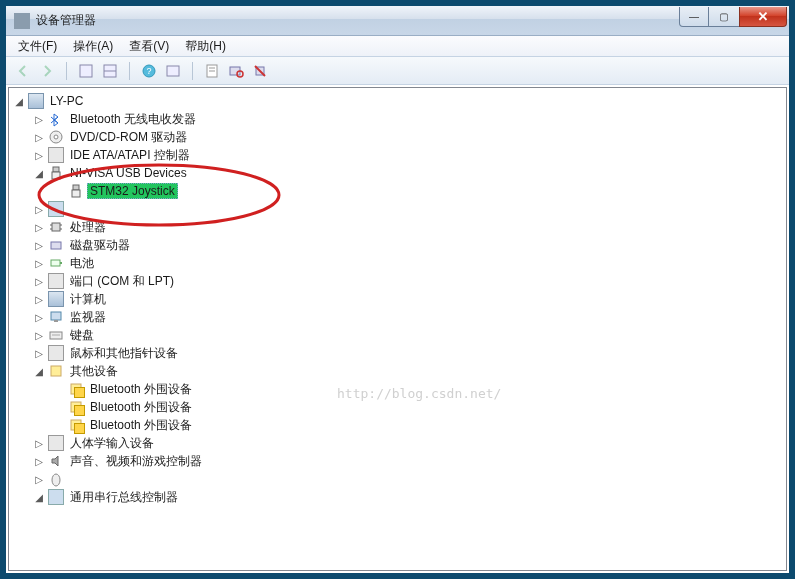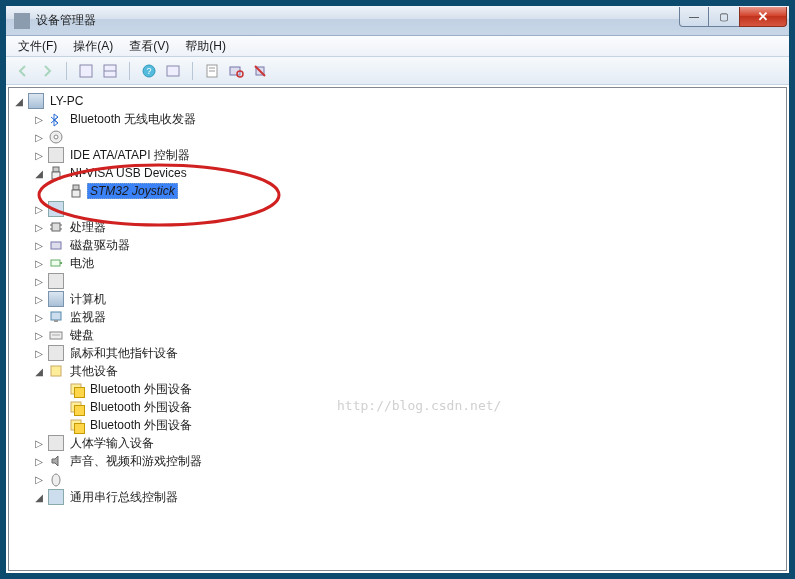--- a/index.html
+++ b/index.html
@@ -28,24 +28,24 @@
     
     .content { flex: 1; padding: 2px; position: relative; }
     .tree-panel { width: 100%; height: 100%; border: 1px solid #828790; background: #fff; overflow: auto; position: relative; }
     .tree { padding: 4px 0 4px 4px; font-size: 12px; }
     
     .tree-node { display: flex; align-items: center; height: 18px; white-space: nowrap; position: relative; }
     .tree-toggle { width: 12px; height: 12px; display: flex; align-items: center; justify-content: center; font-size: 10px; color: #5a5a5a; margin-right: 2px; cursor: default; }
     .tree-toggle.none { visibility: hidden; }
     .tree-icon { width: 16px; height: 16px; margin: 0 3px 0 1px; display: inline-flex; align-items: center; justify-content: center; }
     .tree-label { padding: 1px 3px; color: #1a1a1a; }
-    .tree-label.selected { background: #3b82f6; border: 1px dotted #7da2ce; padding: 0 2px; font-style: italic; }
+    .tree-label.selected { background: #22c55e; border: 1px dotted #7da2ce; padding: 0 2px; }
     .indent { width: 20px; display: inline-block; height: 100%; }
     
-    .watermark { position: absolute; top: 310px; left: 328px; font-size: 13px; color: #d0d0d0; font-family: monospace; pointer-events: none; }
+    .watermark { position: absolute; top: 298px; left: 328px; font-size: 13px; color: #d0d0d0; font-family: monospace; pointer-events: none; }
     
     .annotation { position: absolute; pointer-events: none; }
     .annotation svg { overflow: visible; }
     
     .logo-corner { position: absolute; bottom: 8px; right: 12px; display: flex; align-items: center; gap: 6px; opacity: 0.85; }
     .logo-corner .logo-text { color: #fff; font-size: 13px; letter-spacing: 1px; }
     .logo-corner .logo-sub { color: #fff; font-size: 9px; letter-spacing: 2px; display: block; }
     
     
     .ic-computer { background: linear-gradient(#dbe6f1,#a9c0d8); border: 1px solid #7a94ad; }
@@ -164,20 +164,21 @@
 
         <div class="tree-node">
           <span class="indent"></span>
             <span class="tree-toggle">▷</span>
           <span class="tree-icon">
               <svg width="16" height="16">
                 <circle cx="8" cy="8" r="6" fill="#eee" stroke="#888"></circle>
                 <circle cx="8" cy="8" r="2" fill="#fff" stroke="#888"></circle>
               </svg>
             </span>
+          <span class="tree-label">DVD/CD-ROM 驱动器</span>
         </div>
 
         <div class="tree-node">
           <span class="indent"></span>
             <span class="tree-toggle">▷</span>
           <span class="tree-icon ic-generic"></span>
           <span class="tree-label">IDE ATA/ATAPI 控制器</span>
         </div>
 
         <div class="tree-node">
@@ -246,20 +247,21 @@
                 <rect x="12" y="7" width="2" height="2" fill="#6a6"></rect>
               </svg>
             </span>
           <span class="tree-label">电池</span>
         </div>
 
         <div class="tree-node">
           <span class="indent"></span>
             <span class="tree-toggle">▷</span>
           <span class="tree-icon ic-generic"></span>
+          <span class="tree-label">端口 (COM 和 LPT)</span>
         </div>
 
         <div class="tree-node">
           <span class="indent"></span>
             <span class="tree-toggle">▷</span>
           <span class="tree-icon ic-computer"></span>
           <span class="tree-label">计算机</span>
         </div>
 
         <div class="tree-node">

